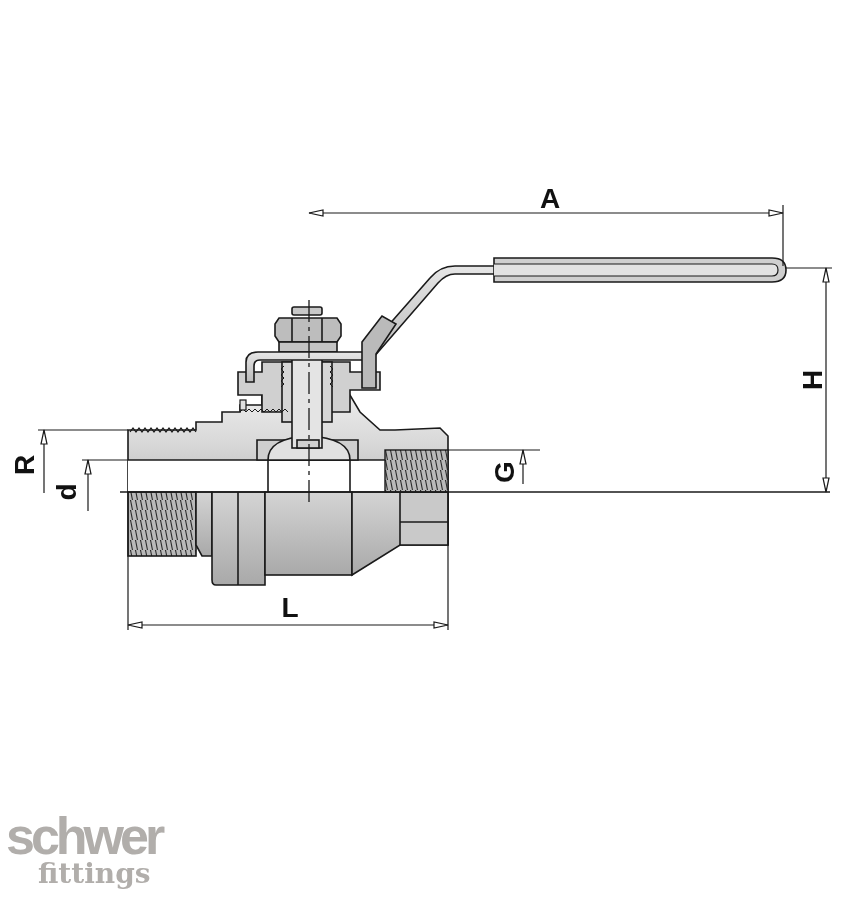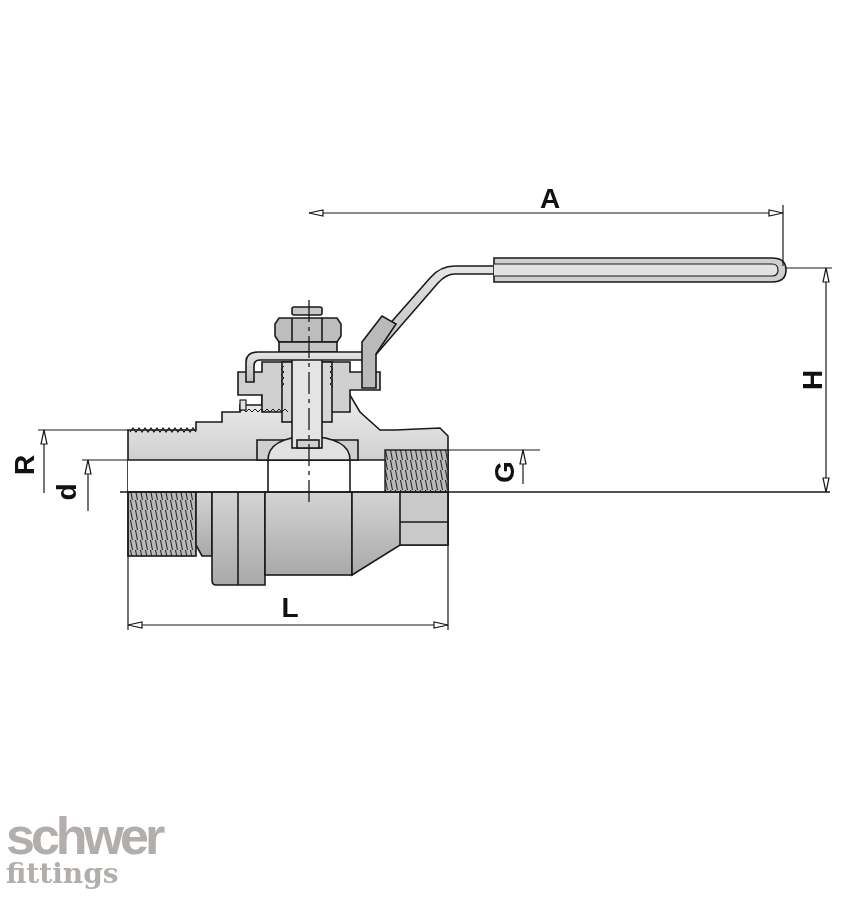--- a/index.html
+++ b/index.html
@@ -1,21 +1,21 @@
 <!DOCTYPE html>
 <html><head>
 <meta charset="utf-8">
 <style>
   html, body { margin: 0; padding: 0; background: #ffffff; }
   body { width: 843px; height: 900px; position: relative; overflow: hidden; font-family: "Liberation Sans", sans-serif; }
   #drawing { position: absolute; left: 0; top: 0; width: 843px; height: 900px; }
   .dim-label { font-family: "Liberation Sans", sans-serif; font-weight: bold; font-size: 28px; fill: #111; }
   .logo { position: absolute; left: 6px; top: 810px; color: #b1aeab; line-height: 1; }
   .logo .brand { font-family: "Liberation Sans", sans-serif; font-weight: bold; font-size: 52px; letter-spacing: -4px; display: block; text-align: right; }
-  .logo .sub { font-family: "DejaVu Serif", serif; font-weight: bold; font-size: 28px; display: block; margin-top: -2px; letter-spacing: 0px; }
+  .logo .sub { font-family: "DejaVu Serif", serif; font-weight: bold; font-size: 28px; display: block; margin-left: 32px; margin-top: -2px; letter-spacing: 0px; }
 </style>
 </head>
 <body>
 
 <svg id="drawing" viewBox="0 0 843 900" xmlns="http://www.w3.org/2000/svg">
   <defs>
     <linearGradient id="gBody" x1="0" y1="0" x2="0" y2="1">
       <stop offset="0" stop-color="#ececec"></stop>
       <stop offset="0.5" stop-color="#d8d8d8"></stop>
       <stop offset="1" stop-color="#bdbdbd"></stop>

